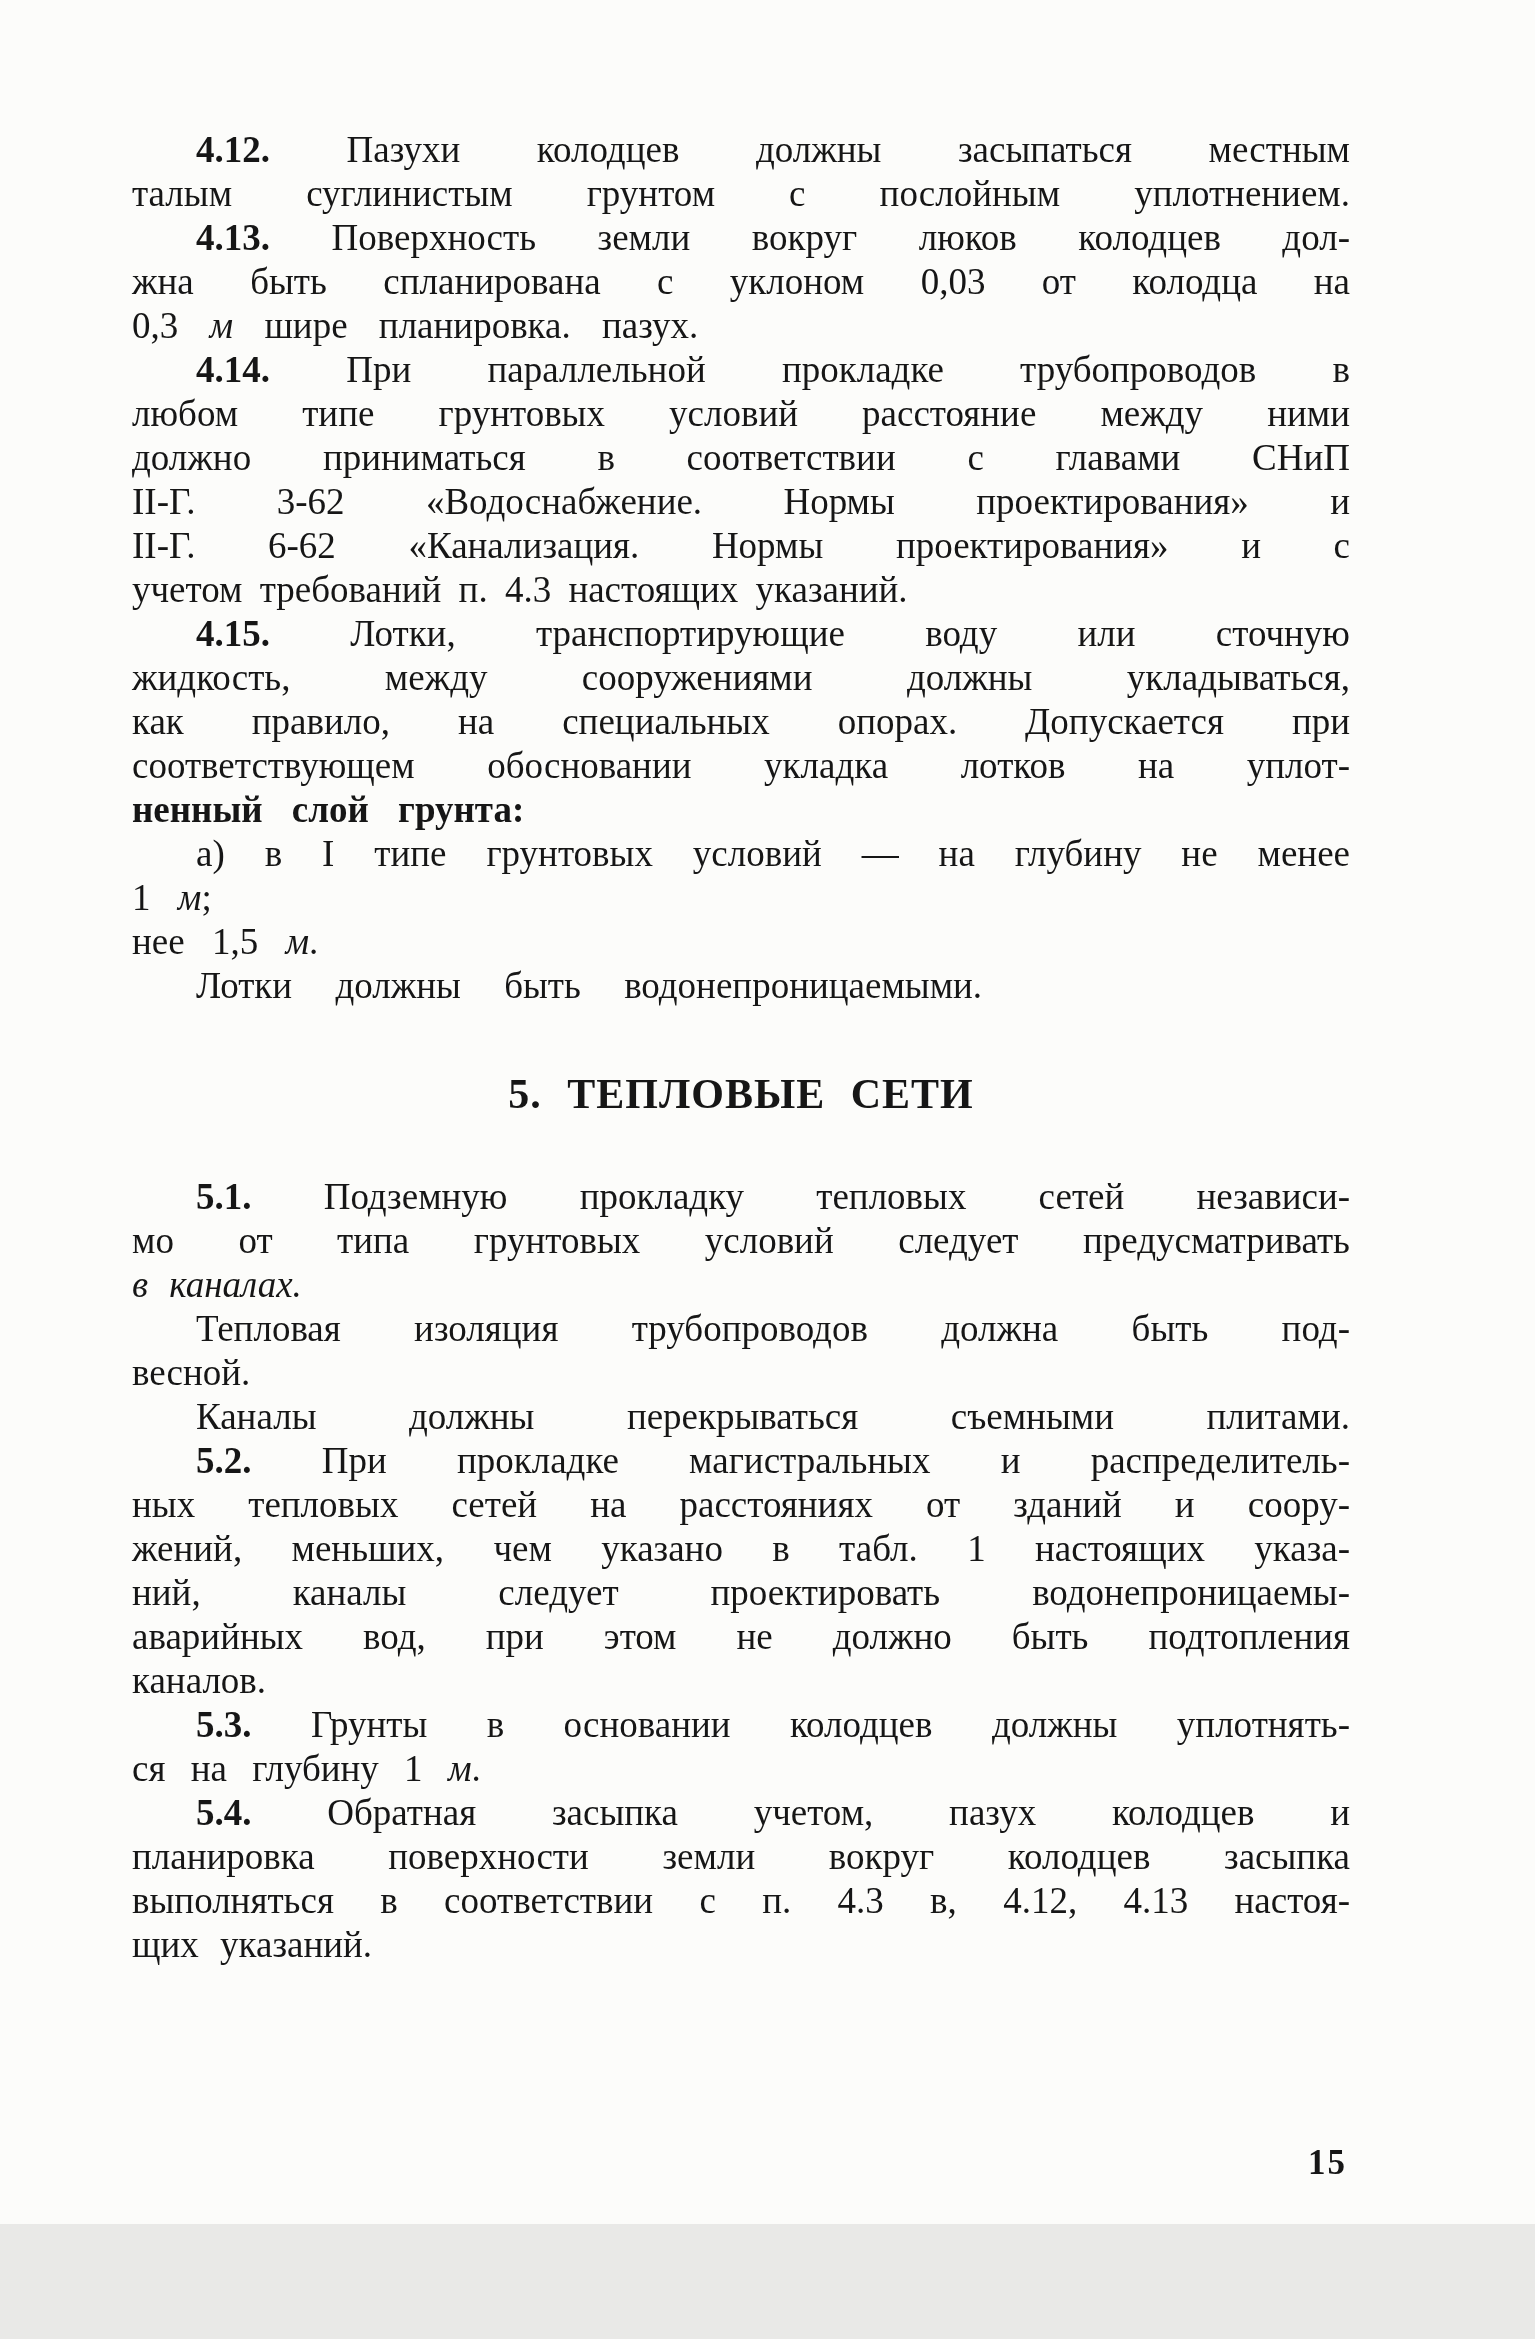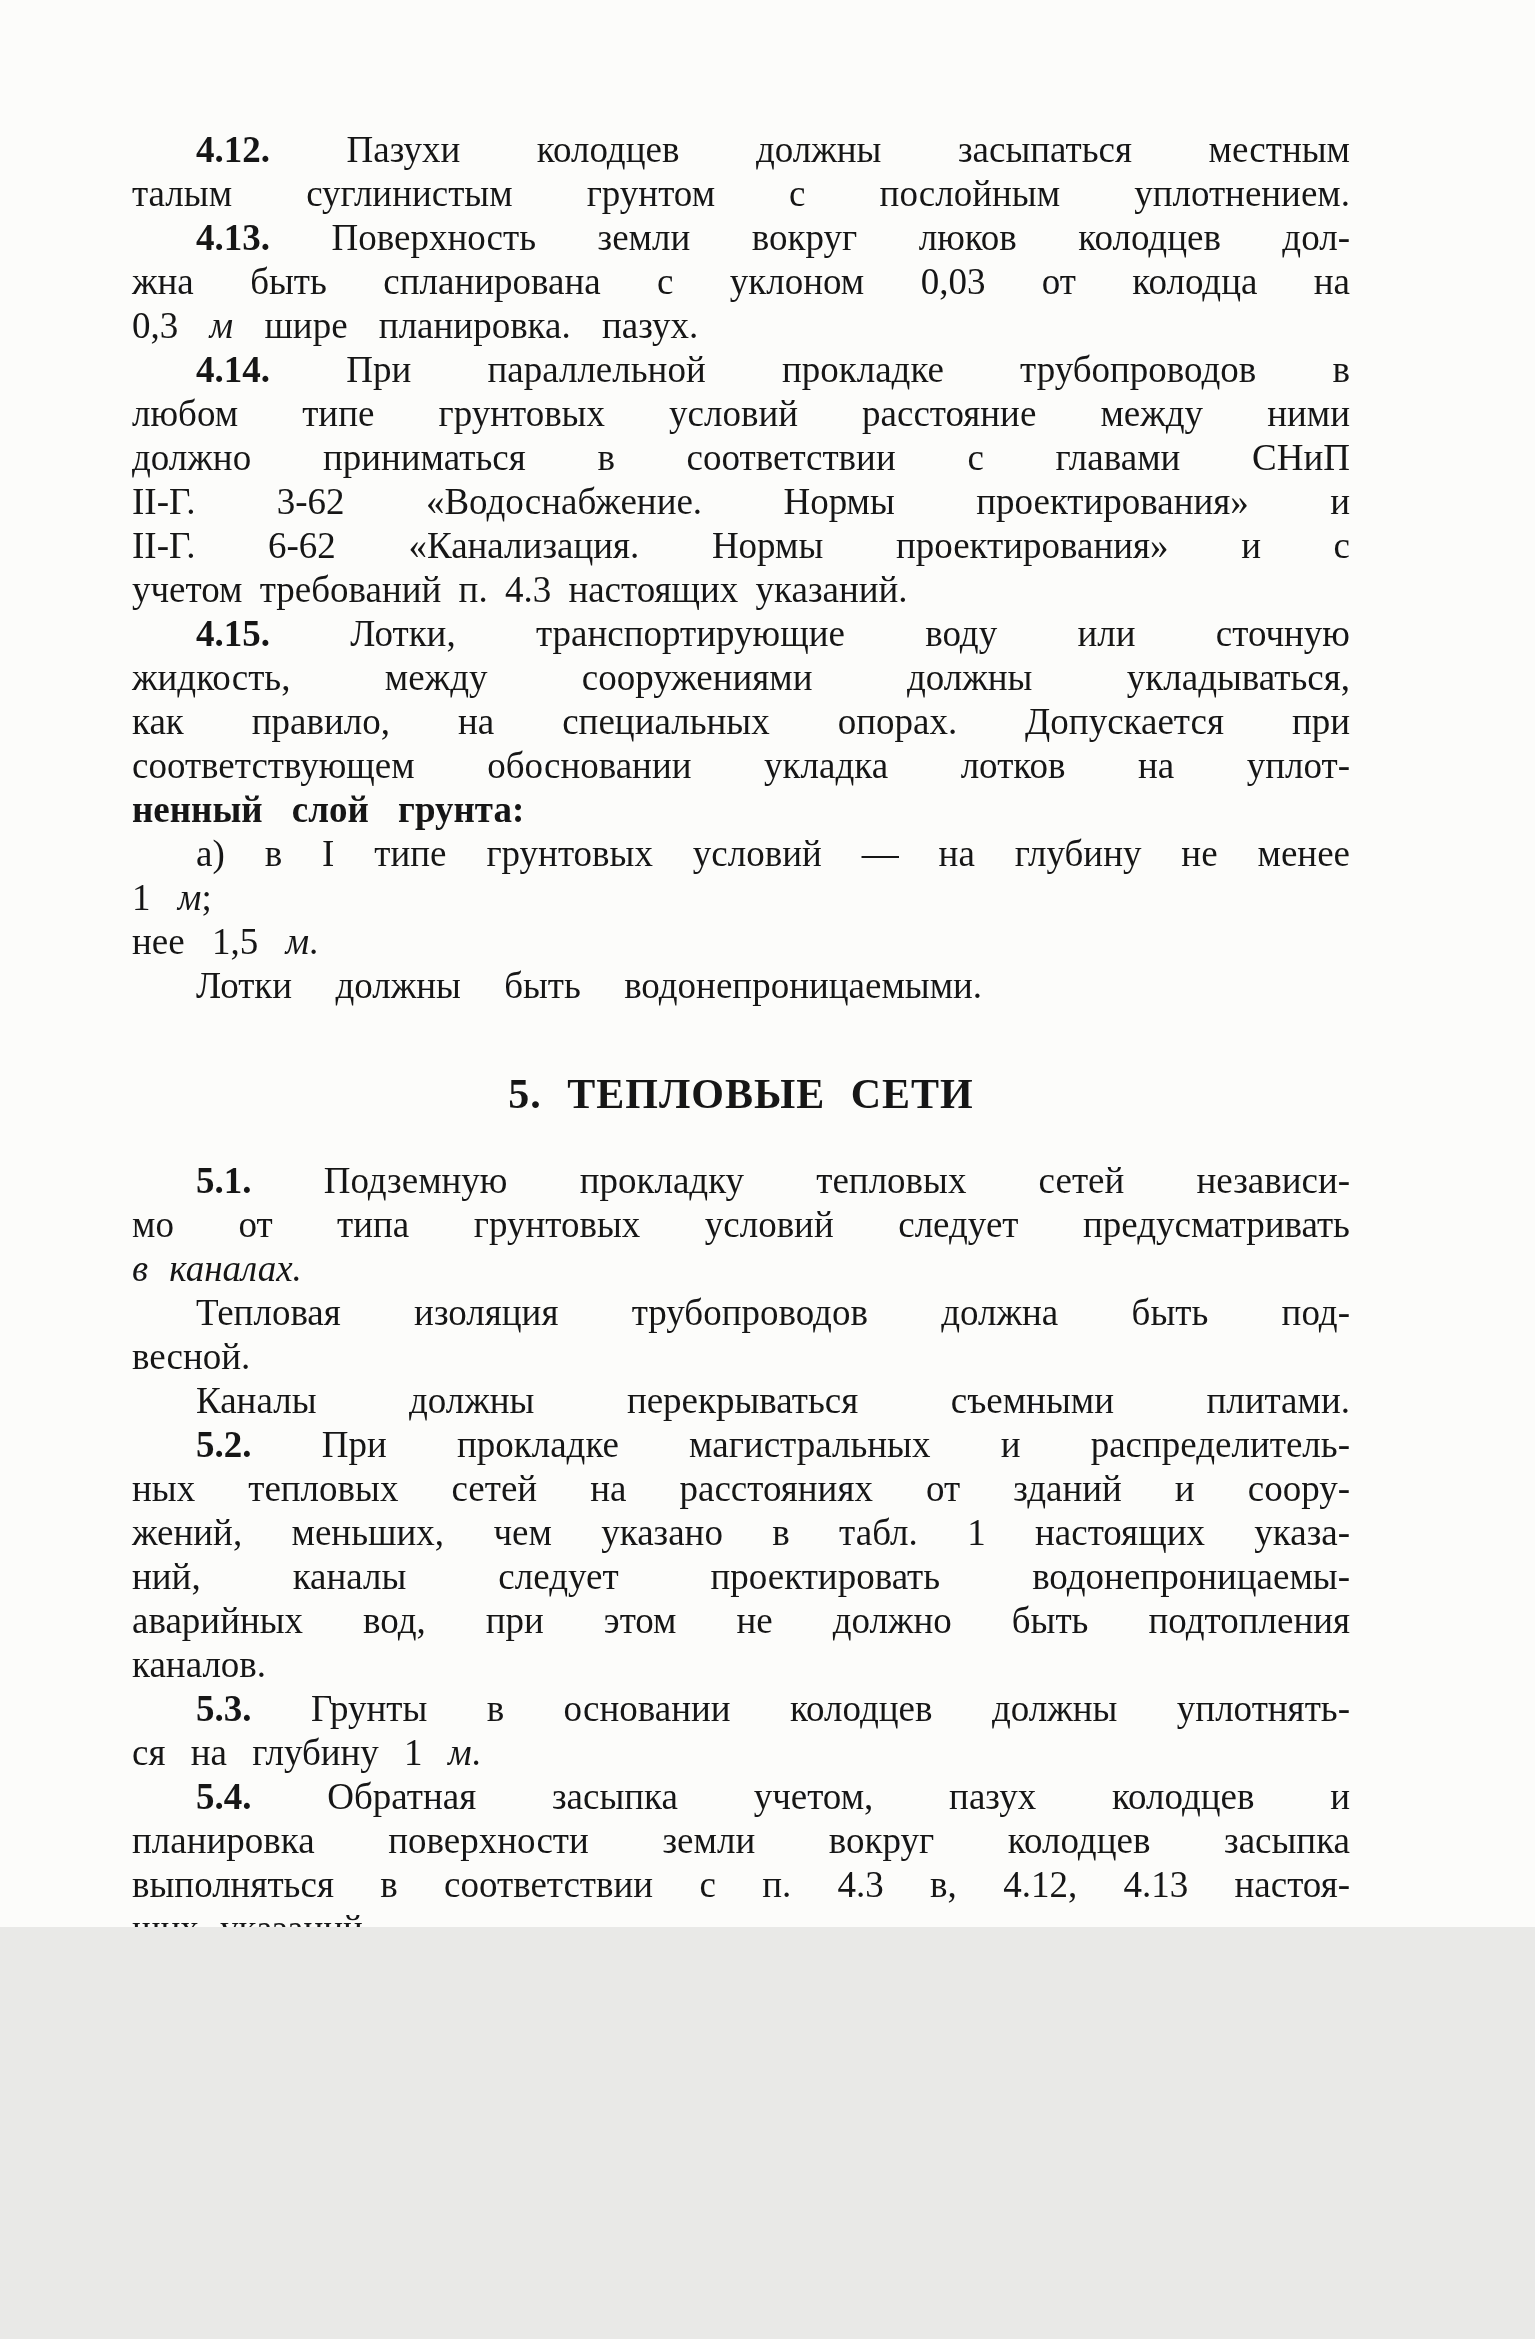--- a/index.html
+++ b/index.html
@@ -3,21 +3,21 @@
 <meta charset="utf-8">
 <style>
   html,body{margin:0;padding:0;}
   body{
     width:1535px;height:2339px;
     background:#e9e9e7;
     font-family:"Liberation Serif","DejaVu Serif",serif;
   }
   .page{
     position:relative;
-    width:1535px;height:1927px;
+    width:1535px;height:2224px;
     background:#fcfcfa;
     color:#161616;
     overflow:hidden;
   }
   .column{
     position:absolute;
     left:132px;top:128px;
     width:1218px;
     font-size:37px;
     line-height:44px;
@@ -26,21 +26,21 @@
   .just{text-align:justify;text-align-last:justify;}
   .ind{padding-left:64px;}
   .bold{font-weight:bold;}
   .it{font-style:italic;}
   .section-heading{
     text-align:center;
     font-weight:bold;
     font-size:42px;
     line-height:52px;
     margin-top:60px;
-    margin-bottom:39px;
+    margin-bottom:55px;
     letter-spacing:1px;
     word-spacing:14px;
   }
   .page-number{
     position:absolute;
     left:1308px;top:2143px;
     font-size:35px;
     font-weight:bold;
     letter-spacing:2px;
   }

